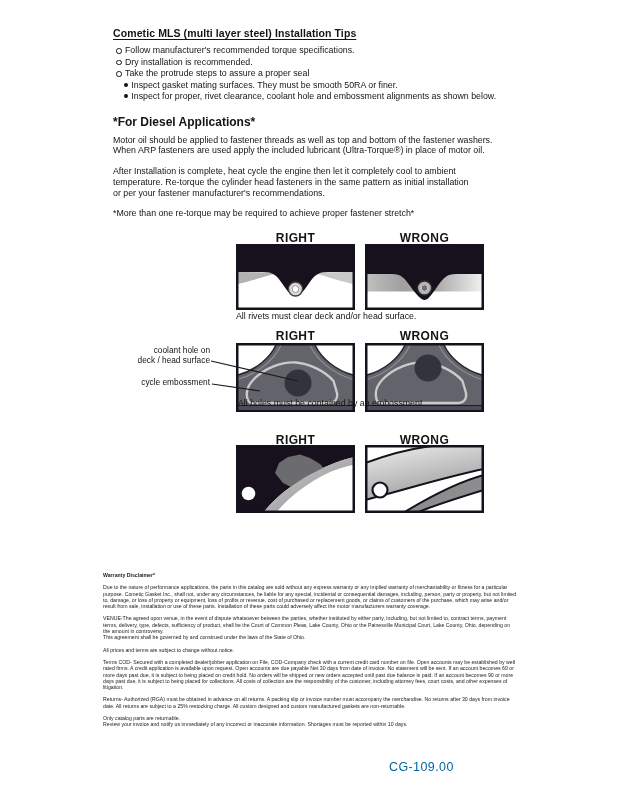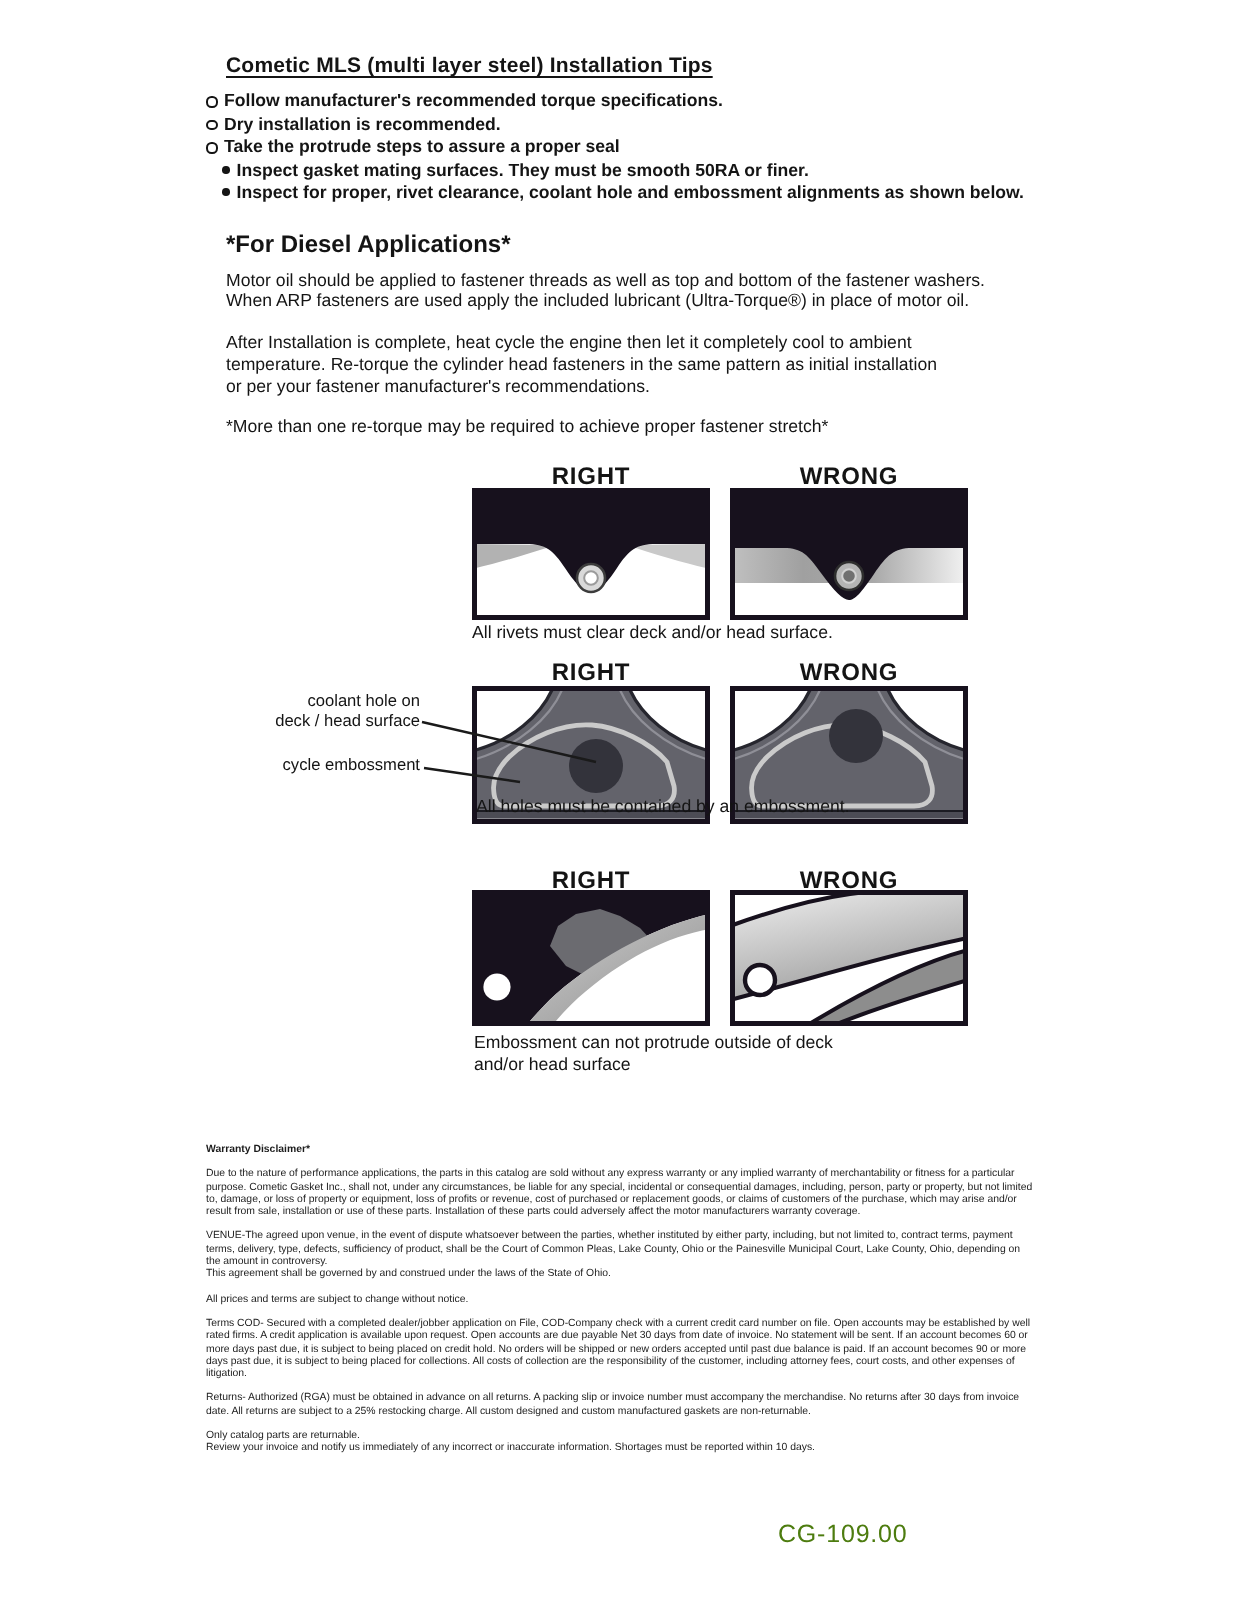--- a/index.html
+++ b/index.html
@@ -22,31 +22,31 @@
   .diesel p{margin:0;white-space:pre-line;}
   .diesel .p1{margin-top:7px;}
   .diesel .p2{margin-top:10px;}
   .diesel .note{margin-top:10px;}
   .dlabel{font-size:12px;font-weight:600;letter-spacing:.4px;text-align:center;width:119px;}
   .caption{font-size:8.8px;font-weight:normal;line-height:11px;white-space:pre-line;}
   .ptr-label{font-size:8.3px;line-height:10.3px;text-align:right;width:100px;white-space:pre-line;}
   .legal{width:414px;font-size:5.2px;line-height:6.3px;color:#1c1c1c;}
   .legal p{margin:0 0 6px 0;white-space:pre-line;}
   .legal .lheading{font-weight:bold;margin-bottom:6px;}
-  .code{font-size:12.5px;letter-spacing:.4px;color:#4d7c0f;}
+  .code{font-size:12.5px;letter-spacing:.4px;color:#0369a1;}
   svg{display:block;}
 </style>
 </head>
 <body>
 
 <div class="page">
 
   <div class="abs title" style="left:113px;top:27px;">Cometic MLS (multi layer steel) Installation Tips</div>
 
-  <div class="abs tips" style="left:103px;top:45px;font-weight:bold;">
+  <div class="abs tips" style="left:116px;top:45px;">
     <div class="tip-row">
       <span class="marker-open"></span>
       <span>Follow manufacturer's recommended torque specifications.</span>
     </div>
     <div class="tip-row">
       <span class="marker-open"></span>
       <span>Dry installation is recommended.</span>
     </div>
     <div class="tip-row">
       <span class="marker-open"></span>
@@ -175,22 +175,20 @@
           <stop offset="1" stop-color="#9f9f9f"></stop>
       </linearGradient>
     </defs>
     <rect width="119" height="68" fill="#ffffff"></rect>
     <path d="M0,18 C22,10 42,4.5 60,2 C68,0.9 76,0 84,0 H119 V24 C84,31 42,44 0,55 Z" fill="url(#r3gw)" stroke="#17111d" stroke-width="2" stroke-linejoin="round"></path>
     <path d="M38,68 C66,51 93,37 119,30 V45 C96,52 70,60 51,68 Z" fill="#8d8d8d" stroke="#17111d" stroke-width="2" stroke-linejoin="round"></path>
     <circle cx="15" cy="45" r="7.5" fill="#ffffff" stroke="#17111d" stroke-width="2.2"></circle>
     <rect x="1.25" y="1.25" width="116.5" height="65.5" fill="none" stroke="#17111d" stroke-width="2.5"></rect>
   </svg>
 
-  <div class="abs caption" style="left:237px;top:516px;">Embossment can not protrude outside of deck
-and/or head surface</div>
 
   <div class="abs legal" style="left:103px;top:572px;">
     <p class="lheading">Warranty Disclaimer*</p>
     <p>Due to the nature of performance applications, the parts in this catalog are sold without any express warranty or any implied warranty of merchantability or fitness for a particular purpose.  Cometic Gasket Inc., shall not, under any circumstances, be liable for any special, incidental or consequential damages, including, person, party or property, but not limited to, damage, or loss of property or equipment, loss of profits or revenue, cost of purchased or replacement goods, or claims of customers of the purchase, which may arise and/or result from sale, installation or use of these parts.  Installation of these parts could adversely affect the motor manufacturers warranty coverage.</p>
     <p>VENUE-The agreed upon venue, in the event of dispute whatsoever between the parties, whether instituted by either party, including, but not limited to, contract terms, payment terms, delivery, type, defects, sufficiency of product, shall be the Court of Common Pleas, Lake County, Ohio or the Painesville Municipal Court, Lake County, Ohio, depending on the amount in controversy.
 This agreement shall be governed by and construed under the laws of the State of Ohio.</p>
     <p>All prices and terms are subject to change without notice.</p>
     <p>Terms COD- Secured with a completed dealer/jobber application on File, COD-Company check with a current credit card number on file.  Open accounts may be established by well rated firms.  A credit application is available upon request.  Open accounts are due payable Net 30 days from date of invoice.  No statement will be sent.  If an account becomes 60 or more days past due, it is subject to being placed on credit hold.  No orders will be shipped or new orders accepted until past due balance is paid.  If an account becomes 90 or more days past due, it is subject to being placed for collections.  All costs of collection are the responsibility of the customer, including attorney fees, court costs, and other expenses of litigation.</p>
     <p>Returns- Authorized (RGA) must be obtained in advance on all returns.  A packing slip or invoice number must accompany the merchandise.  No returns after 30 days from invoice date.  All returns are subject to a 25% restocking charge.  All custom designed and custom manufactured gaskets are non-returnable.</p>
     <p>Only catalog parts are returnable.

